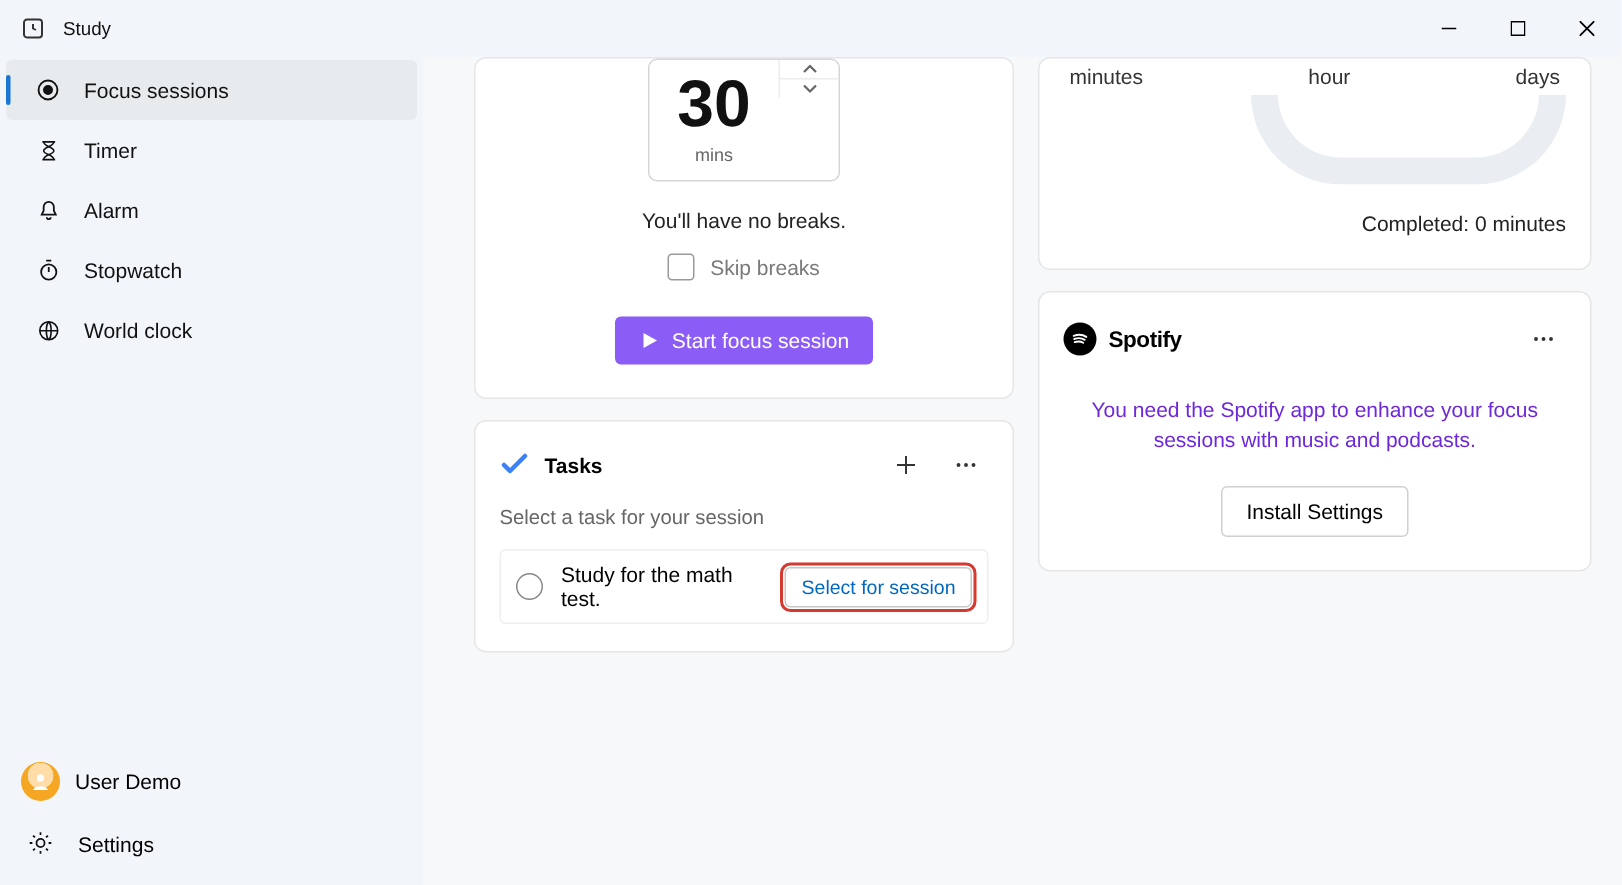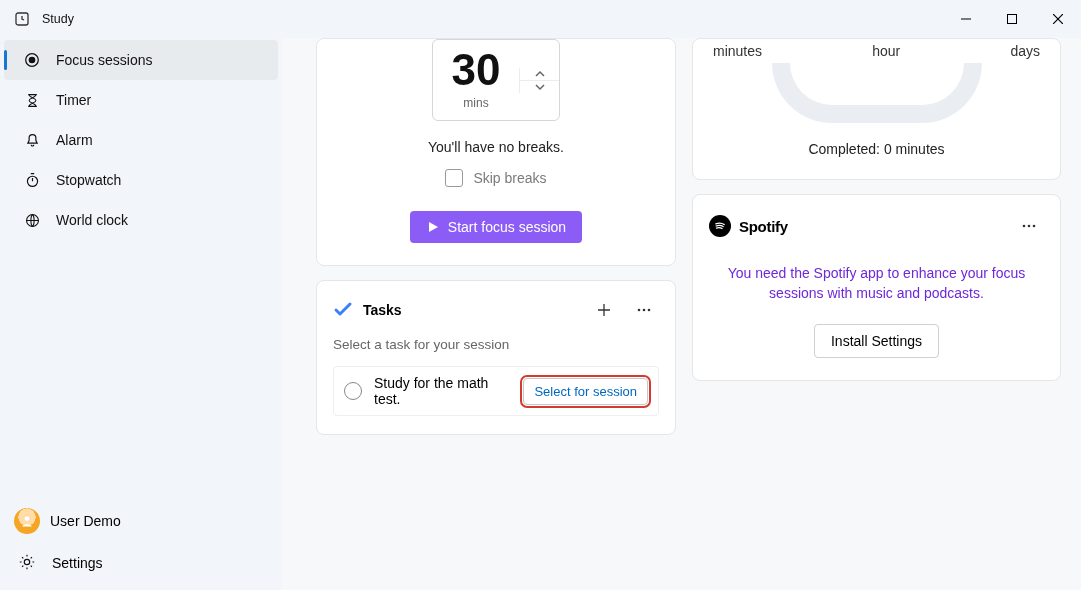--- a/index.html
+++ b/index.html
@@ -24,21 +24,21 @@
   .avatar { width:26px; height:26px; border-radius:50%; background: radial-gradient(circle at 50% 35%, #ffdca8 0 40%, #f5a623 41% 100%); margin-right:10px; display:flex; align-items:center; justify-content:center; }
   .settings-item .icon { width:20px; height:20px; margin-right:14px; margin-left:4px; }
   
   .main { flex:1; padding: 0 20px 20px 34px; overflow:hidden; display:flex; gap:16px; align-items:flex-start; }
   .col { display:flex; flex-direction:column; gap:14px; }
   .col-left { width: 360px; }
   .col-right { flex:1; }
   
   .card { background:#fff; border:1px solid #e6e6e6; border-radius:8px; padding:16px; }
   .focus-card { display:flex; flex-direction:column; align-items:center; padding-top:0; padding-bottom:22px; }
-  .time-box { width:128px; border:1px solid #d6d6d6; border-radius:6px; display:flex; align-items:center; margin-top:0; }
+  .time-box { width:128px; border:1px solid #d6d6d6; border-radius:6px; display:flex; align-items:flex-start; margin-top:0; }
   .time-main { flex:1; display:flex; flex-direction:column; align-items:center; justify-content:center; padding:8px 0 10px 0; }
   .time-num { font-size:44px; font-weight:600; color:#111; line-height:1; }
   .time-unit { font-size:12px; color:#666; margin-top:4px; }
   .spin { width:40px; display:flex; flex-direction:column; border-left:1px solid #ececec; }
   .spin-btn { flex:1; display:flex; align-items:center; justify-content:center; cursor:pointer; color:#555; }
   .spin-btn:first-child { border-bottom:1px solid #ececec; }
   .breaks-text { font-size:14px; color:#222; margin-top:18px; }
   .skip-row { display:flex; align-items:center; gap:10px; margin-top:14px; }
   .checkbox { width:18px; height:18px; border:1.5px solid #999; border-radius:3px; cursor:pointer; }
   .skip-label { font-size:14px; color:#7a7a7a; }
@@ -48,21 +48,21 @@
   .tasks-head { display:flex; align-items:center; gap:10px; }
   .tasks-icon { width:20px; height:20px; color:#3b82f6; }
   .tasks-title { font-size:14px; font-weight:600; flex:1; }
   .tasks-hint { font-size:13.5px; color:#666; margin-top:12px; }
   .task-row { display:flex; align-items:center; margin-top:14px; gap:12px; border:1px solid #eee; border-radius:4px; padding:8px 10px; }
   .radio { width:18px; height:18px; border:1.5px solid #888; border-radius:50%; cursor:pointer; }
   .task-text { font-size:14px; flex:1; }
   .select-btn { border:1px solid #c7c7c7; background:#fff; color:#0067c0; font-size:13px; padding:5px 10px; border-radius:4px; cursor:pointer; outline:2px solid #d43a2f; outline-offset:1px; }
   .icon-btn { width:30px; height:30px; display:flex; align-items:center; justify-content:center; cursor:pointer; color:#333; border-radius:4px; }
   
-  .progress-card { display:flex; flex-direction:column; align-items:center; padding:0 16px 22px 16px; position:relative; }
+  .progress-card { display:flex; flex-direction:column; align-items:flex-end; padding:0 16px 22px 16px; position:relative; }
   .ring-labels { width:100%; display:flex; justify-content:space-between; font-size:14px; color:#333; padding:0 4px; margin-top:4px; }
   .ring { width:210px; height:60px; border-bottom-left-radius:120px; border-bottom-right-radius:120px; border:18px solid #eaeef2; border-top:none; margin-top:4px; }
   .completed { font-size:14px; color:#222; margin-top:18px; }
   
   .spotify-card { }
   .spotify-head { display:flex; align-items:center; gap:8px; }
   .spotify-logo { width:22px; height:22px; background:#000; border-radius:50%; display:flex; align-items:center; justify-content:center; }
   .spotify-name { font-size:15px; font-weight:700; letter-spacing:-0.3px; }
   .spotify-text { font-size:14px; text-align:center; color:#6d28d9; margin-top:22px; line-height:1.45; }
   .install-btn { display:block; margin:20px auto 6px auto; border:1px solid #d0d0d0; background:#fff; padding:8px 16px; border-radius:4px; font-size:14px; cursor:pointer; }

